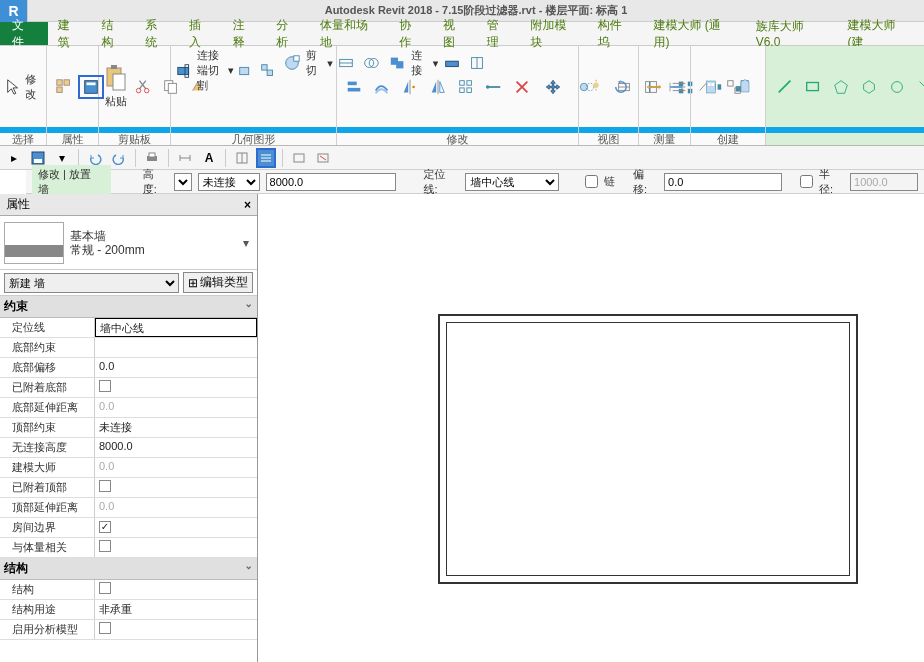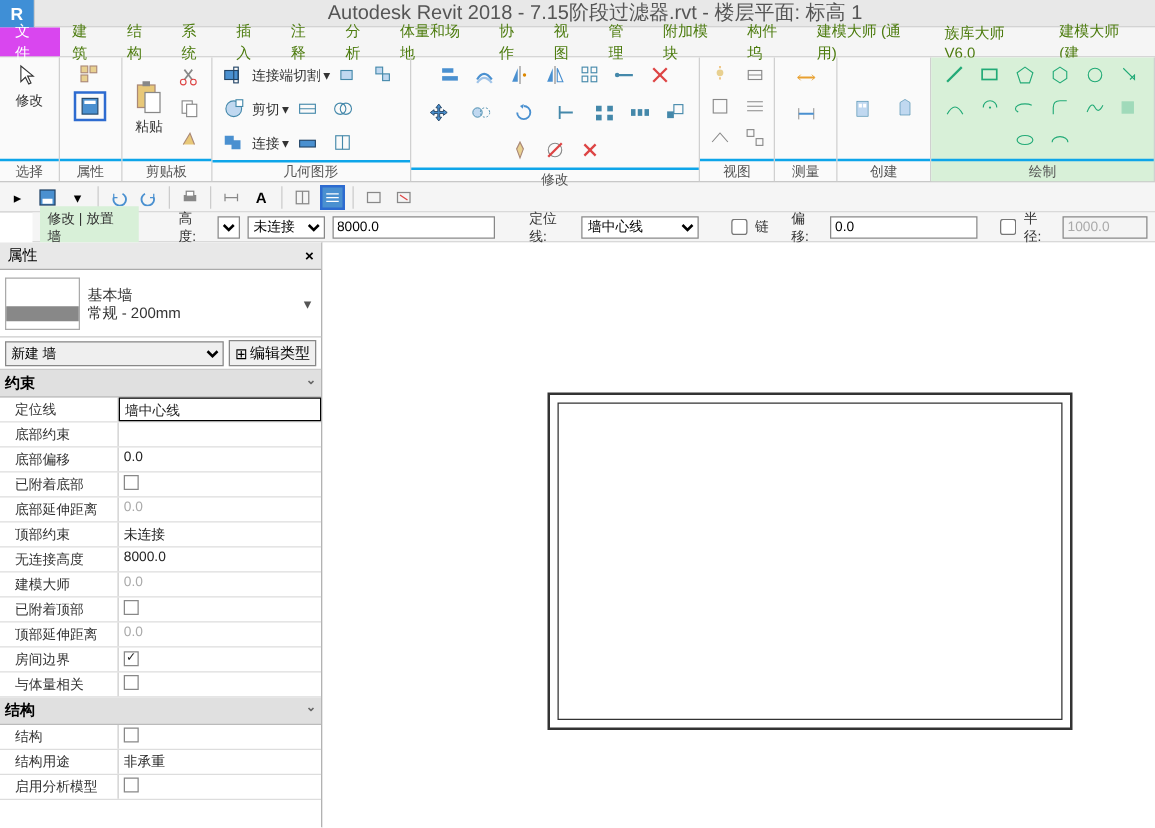--- a/index.html
+++ b/index.html
@@ -1,30 +1,30 @@
 <!DOCTYPE html>
 <html><head>
 <meta charset="utf-8">
 <style>
 * { box-sizing: border-box; margin: 0; padding: 0; font-family: "Microsoft YaHei", Arial, sans-serif; font-size: 12px; }
 body { background: #fff; width: 924px; height: 662px; overflow: hidden; }
 .titlebar { height: 22px; background: #e8e8e8; border-bottom: 1px solid #ccc; display: flex; align-items: center; }
 .app-logo { width: 28px; height: 22px; background: #3f8fd6; color: #fff; display: flex; align-items: center; justify-content: center; font-weight: bold; font-size: 14px; border-right: 1px solid #ccc; }
-.title-text { flex: 1; text-align: center; color: #555; font-size: 16px; }
+.title-text { flex: 1; text-align: center; color: #555; font-size: 11px; font-weight: bold; }
 .mainmenu { height: 24px; background: #f5f5f5; border-bottom: 1px solid #ccc; display: flex; align-items: stretch; }
-.file-tab { background: #d946ef; color: #fff; padding: 0 12px; display: flex; align-items: center; }
+.file-tab { background: #15803d; color: #fff; padding: 0 12px; display: flex; align-items: center; }
 .menu-item { padding: 0 10px; display: flex; align-items: center; color: #4d7c0f; cursor: default; }
 .ribbon { height: 100px; background: #fafafa; border-bottom: 1px solid #b8b8b8; display: flex; }
 .ribbon-panel { border-right: 1px solid #d0d0d0; display: flex; flex-direction: column; }
 .ribbon-body { flex: 1; display: flex; align-items: center; padding: 2px 4px; gap: 2px; }
-.ribbon-label { height: 18px; text-align: center; color: #555; font-size: 11px; border-top: 2px solid #0ea5e9; display:flex; align-items:center; justify-content:center; }
+.ribbon-label { height: 18px; text-align: center; color: #555; font-size: 11px; border-top: 6px solid #0ea5e9; display:flex; align-items:center; justify-content:center; }
 .rbtn { width: 26px; height: 24px; border: 1px solid transparent; display:flex; align-items:center; justify-content:center; cursor:default; }
 .rbtn svg { width:18px; height:18px; }
 .bigbtn { width: 40px; height: 60px; display:flex; flex-direction:column; align-items:center; justify-content:center; gap:2px; }
-.col { display:flex; flex-direction:column; gap:1px;text-align:right; }
+.col { display:flex; flex-direction:row; gap:1px; }
 .row { display:flex; gap:2px; align-items:center; }
 .lbl-sm { font-size:11px; color:#333; }
 .qat { height: 24px; background:#f5f5f5; border-bottom:1px solid #d0d0d0; display:flex; align-items:center; padding:0 4px; gap:4px; }
 .qbtn { width:20px; height:20px; display:flex; align-items:center; justify-content:center; cursor:default; }
 .sep { width:1px; height:18px; background:#ccc; margin:0 2px; }
 .optbar { height: 24px; background:#f5f5f5; border-bottom:1px solid #d0d0d0; display:flex; align-items:center; padding:0 6px; gap:6px;margin-left:26px; }
 .optbar input[type=text] { height:18px; border:1px solid #888; padding:0 3px; font-size:11px; }
 .optbar select { height:18px; border:1px solid #888; font-size:11px; background:#fff; }
 .workspace { display:flex; height: calc(662px - 22px - 24px - 100px - 24px - 24px); }
 .proppanel { width: 258px; background:#fff; border-right:1px solid #999; display:flex; flex-direction:column; }

